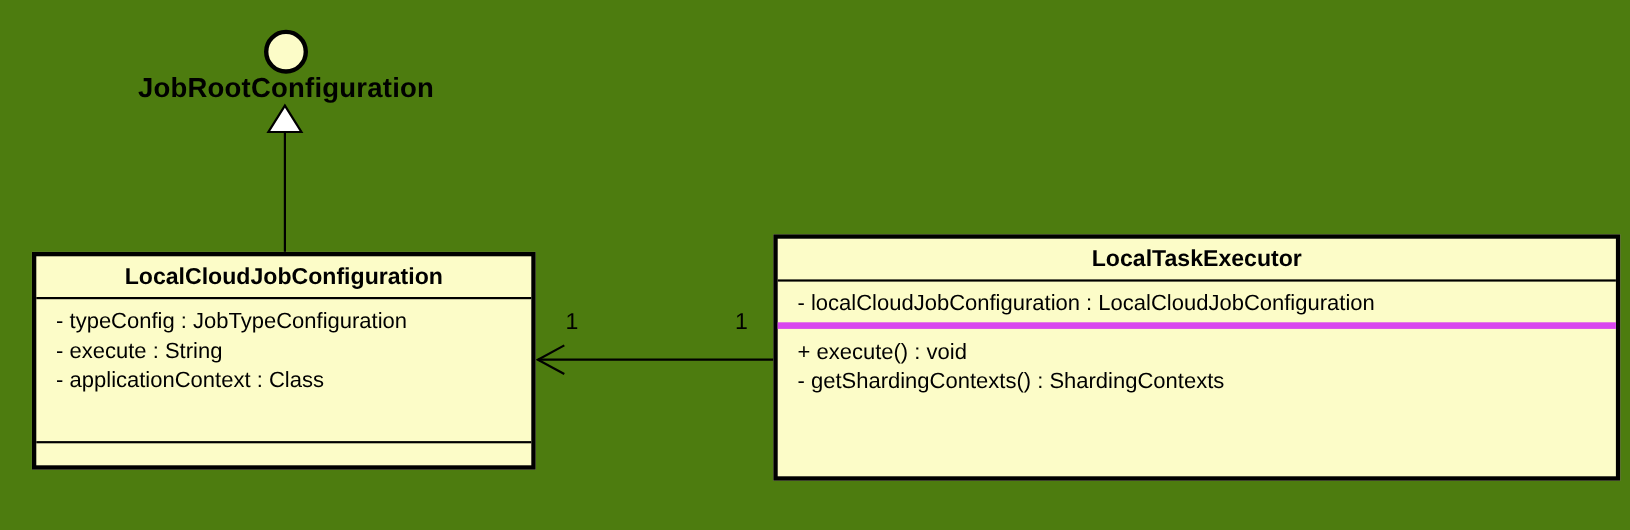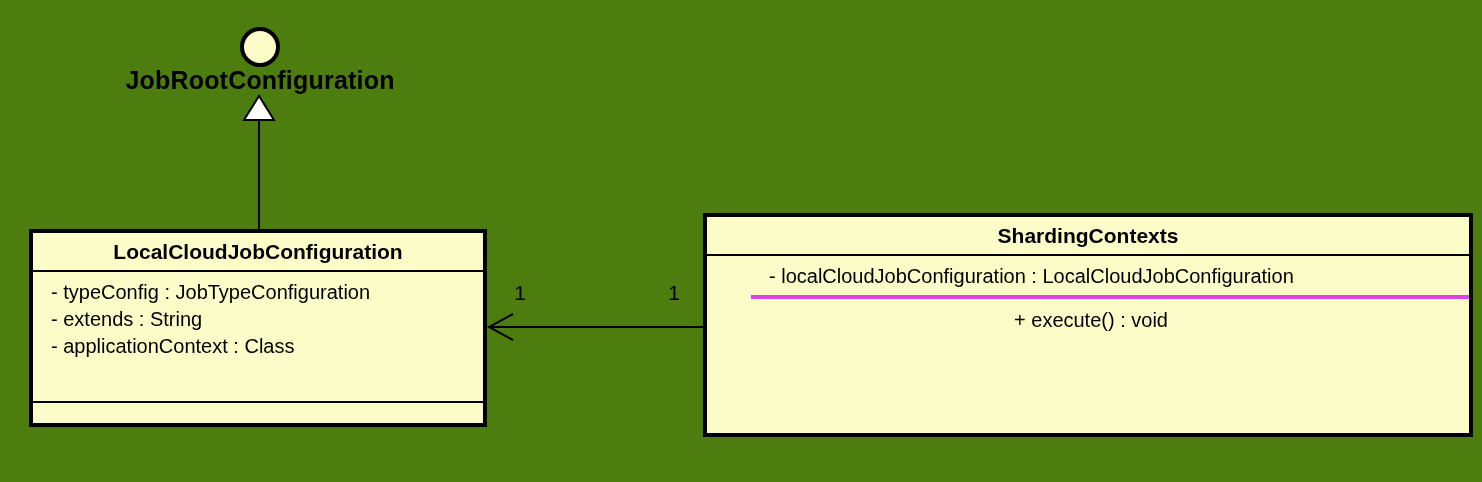--- a/index.html
+++ b/index.html
@@ -55,22 +55,22 @@
   .uml-class .members {
     box-sizing: border-box;
     padding: 7px 12px 0 18px;
     font-size: 20px;
     line-height: 27px;
     color: #000;
     white-space: nowrap;
     overflow: hidden;
   }
   .uml-class .attrs-left   { flex: 1 1 auto; }
-  .uml-class .attrs-right  { flex: 0 0 auto; height: 43px; border-bottom: 4px solid #d946ef; margin-left: 44px; }
-  .uml-class .methods-right{ flex: 1 1 auto; padding-top: 8px; text-align: center; }
+  .uml-class .attrs-right  { flex: 0 0 auto; height: 43px; border-bottom: 6px solid #d946ef; }
+  .uml-class .methods-right{ flex: 1 1 auto; padding-top: 8px; }
   .uml-class .methods-empty{
     flex: 0 0 auto;
     height: 20px;
     border-top: 2px solid #000;
   }
   .class-left  { left: 29px;  top: 229px; width: 458px; height: 198px; }
   .class-right { left: 703px; top: 213px; width: 770px; height: 224px; }
   .mult {
     position: absolute;
     width: 30px;
@@ -96,32 +96,33 @@
     <line x1="489" y1="327" x2="705" y2="327" stroke="#000" stroke-width="2"></line>
     <polyline points="513,314 489,327 513,340" fill="none" stroke="#000" stroke-width="2"></polyline>
   </svg>
 
   <div class="iface-label">JobRootConfiguration</div>
 
   <div class="uml-class class-left">
     <div class="title">LocalCloudJobConfiguration</div>
     <div class="members attrs-left">
       <div>- typeConfig : JobTypeConfiguration</div>
-      <div>- extends : String</div>
+      <div>- execute : String</div>
       <div>- applicationContext : Class</div>
     </div>
     <div class="methods-empty"></div>
   </div>
 
   <div class="uml-class class-right">
-    <div class="title">ShardingContexts</div>
+    <div class="title">LocalTaskExecutor</div>
     <div class="members attrs-right">
       <div>- localCloudJobConfiguration : LocalCloudJobConfiguration</div>
     </div>
     <div class="members methods-right">
       <div>+ execute() : void</div>
+      <div>- getShardingContexts() : ShardingContexts</div>
     </div>
   </div>
 
   <div class="mult mult-target">1</div>
   <div class="mult mult-source">1</div>
 
 </div>
 
 </body></html>

